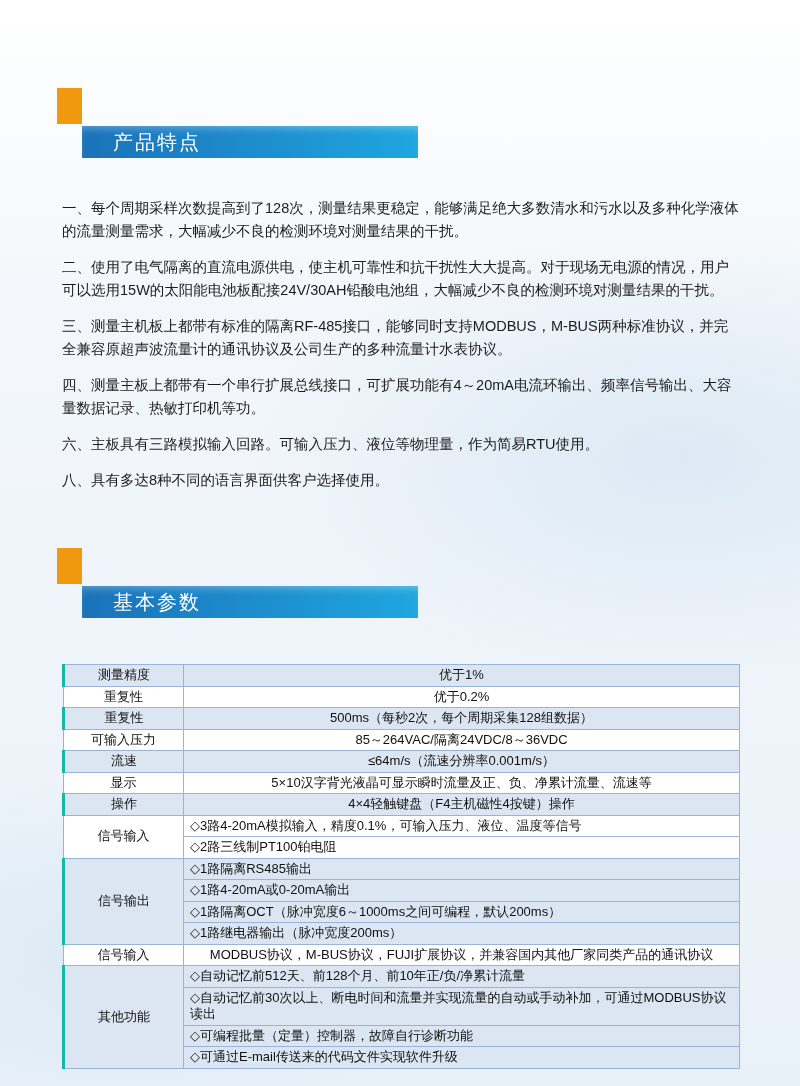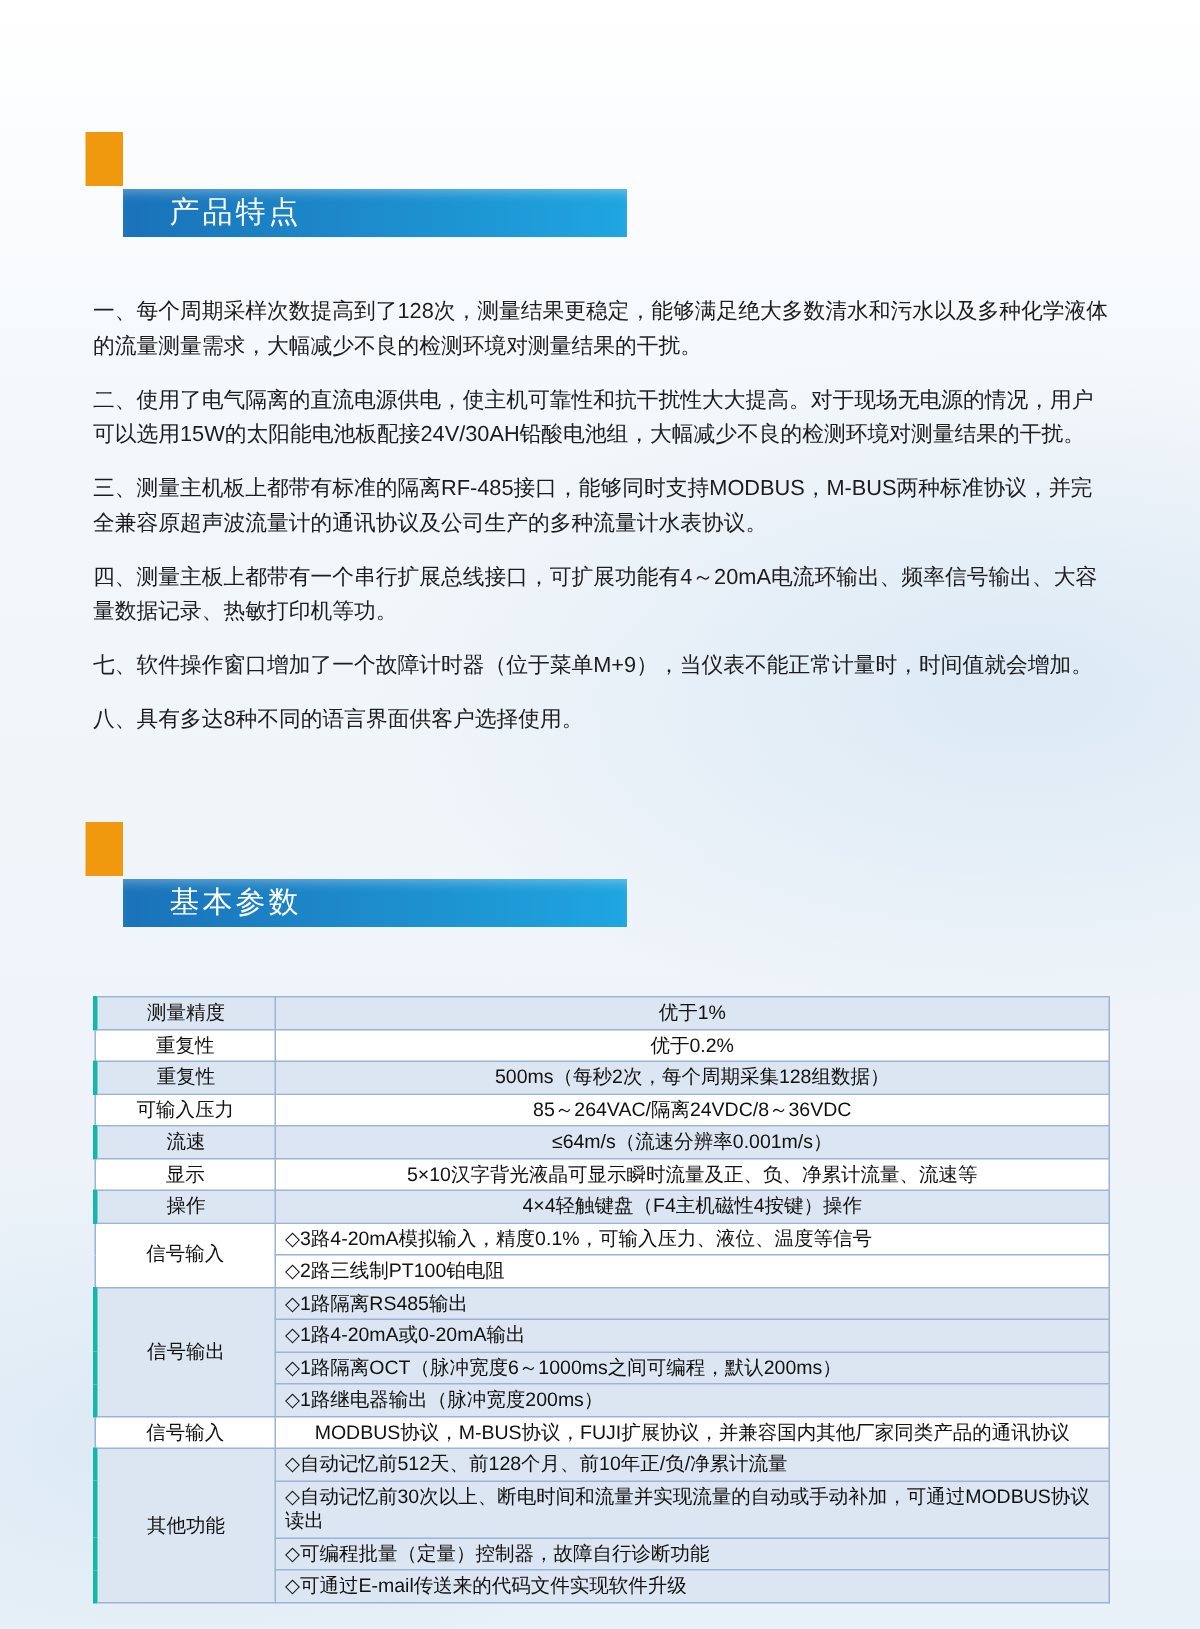--- a/index.html
+++ b/index.html
@@ -91,21 +91,21 @@
       <span class="orange-block"></span>
       <div class="header-bar">
         <span class="header-title">产品特点</span>
       </div>
     </div>
     <div class="features">
       <p>一、每个周期采样次数提高到了128次，测量结果更稳定，能够满足绝大多数清水和污水以及多种化学液体的流量测量需求，大幅减少不良的检测环境对测量结果的干扰。</p>
       <p>二、使用了电气隔离的直流电源供电，使主机可靠性和抗干扰性大大提高。对于现场无电源的情况，用户可以选用15W的太阳能电池板配接24V/30AH铅酸电池组，大幅减少不良的检测环境对测量结果的干扰。</p>
       <p>三、测量主机板上都带有标准的隔离RF-485接口，能够同时支持MODBUS，M-BUS两种标准协议，并完全兼容原超声波流量计的通讯协议及公司生产的多种流量计水表协议。</p>
       <p>四、测量主板上都带有一个串行扩展总线接口，可扩展功能有4～20mA电流环输出、频率信号输出、大容量数据记录、热敏打印机等功。</p>
-      <p>七、软件操作窗口增加了一个故障计时器（位于菜单M+9），当仪表不能正常计量时，时间值就会增加。</p>
+      <p>六、主板具有三路模拟输入回路。可输入压力、液位等物理量，作为简易RTU使用。</p>
       <p>八、具有多达8种不同的语言界面供客户选择使用。</p>
     </div>
   </section>
 
   <section class="params-section">
     <div class="section-header">
       <span class="orange-block"></span>
       <div class="header-bar">
         <span class="header-title">基本参数</span>
       </div>

